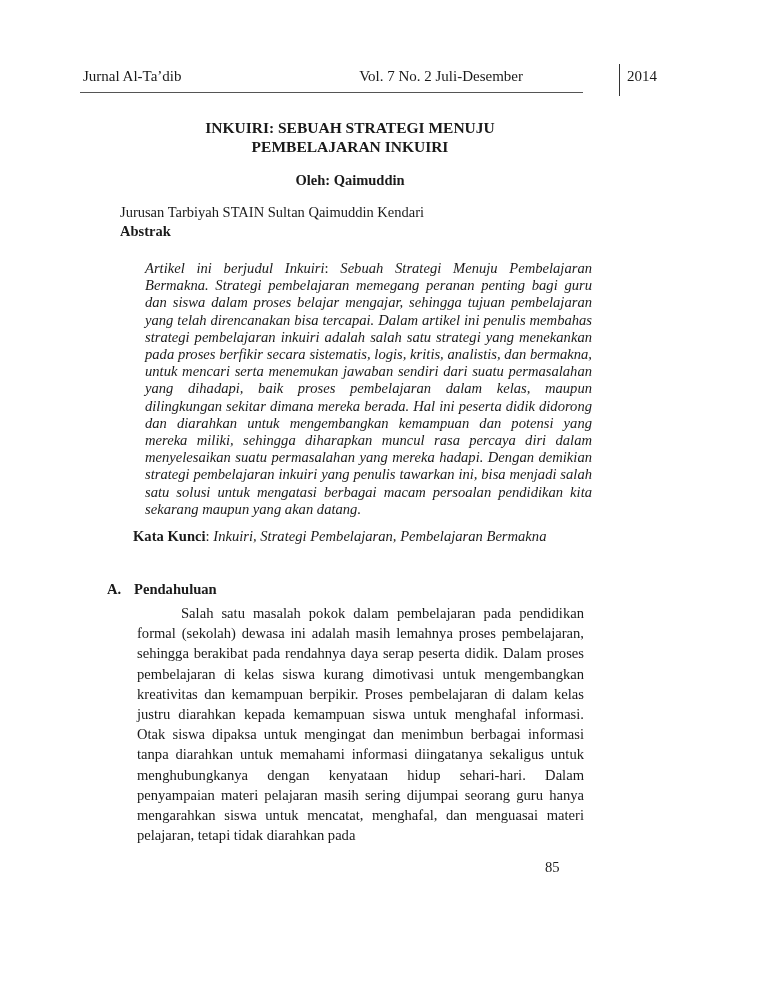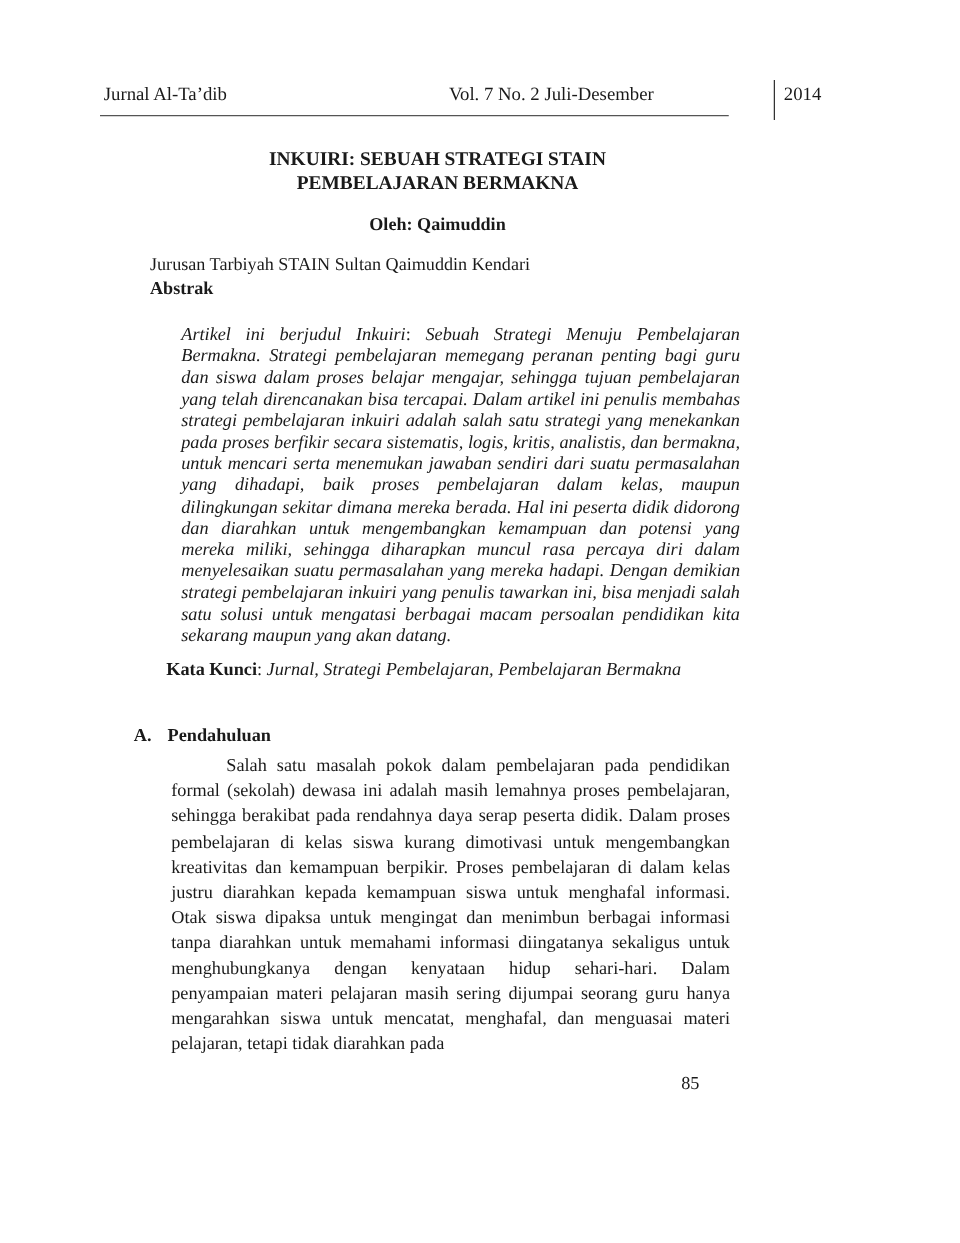--- a/index.html
+++ b/index.html
@@ -159,32 +159,32 @@
 
   <div class="run-header">
     <span class="left">Jurnal Al-Ta’dib</span>
     <span class="vol">Vol. 7 No. 2 Juli-Desember</span>
     <span class="divider"></span>
     <span class="year">2014</span>
   </div>
   <div class="header-rule"></div>
 
   <div class="title">
-    <div>INKUIRI: SEBUAH STRATEGI STAIN</div>
-    <div>PEMBELAJARAN BERMAKNA</div>
+    <div>INKUIRI: SEBUAH STRATEGI MENUJU</div>
+    <div>PEMBELAJARAN INKUIRI</div>
   </div>
 
   <div class="author">Oleh: Qaimuddin</div>
   <div class="affil">Jurusan Tarbiyah STAIN Sultan Qaimuddin Kendari</div>
 
   <div class="abs-heading">Abstrak</div>
   <p class="abs-body"><span>Artikel ini berjudul Inkuiri</span><span class="roman">:</span><span> Sebuah Strategi Menuju Pembelajaran Bermakna. Strategi pembelajaran memegang peranan penting bagi guru dan siswa dalam proses belajar mengajar, sehingga tujuan pembelajaran yang telah direncanakan bisa tercapai. Dalam artikel ini penulis membahas strategi pembelajaran inkuiri adalah salah satu strategi yang menekankan pada proses berfikir secara sistematis, logis, kritis, analistis, dan bermakna, untuk mencari serta menemukan jawaban sendiri dari suatu permasalahan yang dihadapi, baik proses pembelajaran dalam kelas, maupun dilingkungan sekitar dimana mereka berada. Hal ini peserta didik didorong dan diarahkan untuk mengembangkan kemampuan dan potensi yang mereka miliki, sehingga diharapkan muncul rasa percaya diri dalam menyelesaikan suatu permasalahan yang mereka hadapi. Dengan demikian strategi pembelajaran inkuiri yang penulis tawarkan ini, bisa menjadi salah satu solusi untuk mengatasi berbagai macam persoalan pendidikan kita sekarang maupun yang akan datang.</span></p>
 
   <div class="keywords">
-    <span class="kw-label">Kata Kunci</span><span>: </span><span class="kw-values">Jurnal, Strategi Pembelajaran, Pembelajaran Bermakna</span>
+    <span class="kw-label">Kata Kunci</span><span>: </span><span class="kw-values">Inkuiri, Strategi Pembelajaran, Pembelajaran Bermakna</span>
   </div>
 
   <div class="section-heading">
     <span class="letter">A.</span><span>Pendahuluan</span>
   </div>
 
   <p class="body-text">Salah satu masalah pokok dalam pembelajaran pada pendidikan formal (sekolah) dewasa ini adalah  masih lemahnya proses pembelajaran, sehingga berakibat pada rendahnya daya serap peserta didik. Dalam proses pembelajaran di kelas siswa kurang dimotivasi untuk mengembangkan kreativitas dan kemampuan berpikir. Proses pembelajaran di dalam kelas justru diarahkan kepada kemampuan siswa untuk menghafal informasi. Otak siswa dipaksa untuk mengingat dan menimbun berbagai informasi tanpa diarahkan untuk memahami informasi diingatanya sekaligus untuk menghubungkanya dengan kenyataan hidup sehari-hari. Dalam penyampaian materi pelajaran masih sering dijumpai seorang guru hanya mengarahkan siswa untuk mencatat, menghafal, dan menguasai materi pelajaran, tetapi  tidak diarahkan pada</p>
 
   <div class="page-number">85</div>
 

